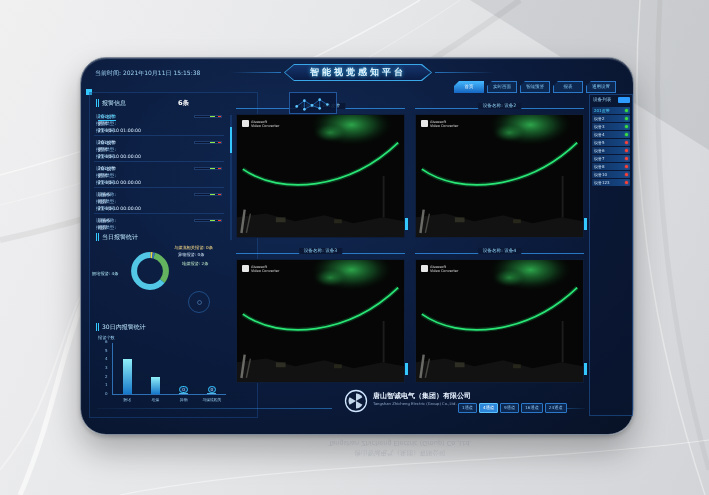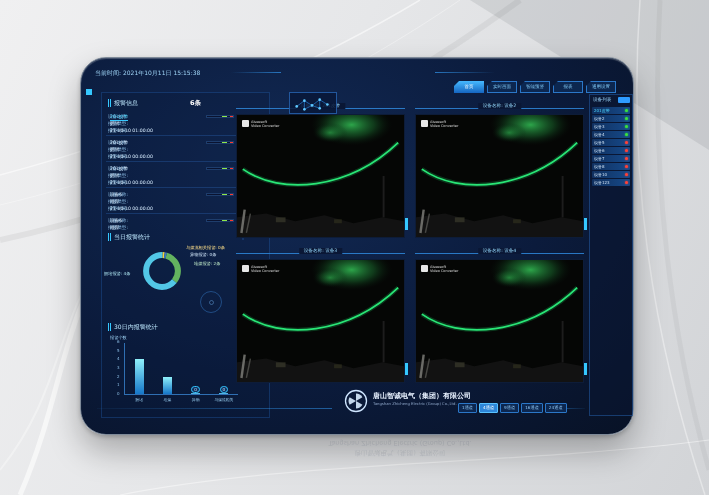--- a/index.html
+++ b/index.html
@@ -31,21 +31,21 @@
   .hl-r{left:354px;width:60px;transform:scaleX(-1);}
   .tabs{left:373px;top:23px;display:flex;gap:3px;position:absolute;}
   .tab{position:static;height:12px;padding:0 4px;min-width:30px;
        clip-path:polygon(5px 0,100% 0,100% 100%,0 100%,0 5px);
        background:#0c2750;box-shadow:inset 0 0 0 1px #2b77c8;color:#7fc6f2;font-size:4.5px;
        display:flex;align-items:center;justify-content:center;white-space:nowrap;cursor:pointer;}
   .tab.active{background:linear-gradient(#46b9ff,#1565c0);color:#fff;box-shadow:none;}
 
   
   .corner{left:5px;top:31px;width:6px;height:6px;background:#35c8ff;}
-  .lpanel{left:20px;top:34px;width:169px;height:326px;border:1px solid rgba(40,110,200,.30);
+  .lpanel{left:8px;top:34px;width:169px;height:326px;border:1px solid rgba(40,110,200,.30);
           background:rgba(10,26,58,.30);}
   .ph{font-size:6px;color:#bfe9ff;border-left:3px double #35c8ff;padding-left:3px;white-space:nowrap;}
   .acount{left:88px;top:6px;font-size:6.5px;font-weight:bold;color:#fff;}
   .acard{left:4px;width:130px;height:23px;border-bottom:1px solid rgba(50,120,210,.28);font-size:4.6px;overflow:hidden;cursor:pointer;}
   .al{position:absolute;left:2px;white-space:nowrap;color:#8fc0e8;}
   .al b{font-weight:normal;color:#d6ecff;margin-left:2px;}
   .al.t1{top:1px;} .al.t2{top:8px;} .al.t3{top:15px;color:#9fd4f6;}
   .acard.sel .t1 b{color:#4fd8ff;border-bottom:1px solid #35c8ff;}
   .ind{right:2px;top:2px;width:28px;height:3px;background:#0a1330;border:1px solid rgba(70,140,220,.35);}
   .ind i{position:absolute;top:0;height:100%;}
@@ -146,20 +146,25 @@
     <path d="M640,0 C628,170 650,330 705,495" stroke="rgba(255,255,255,0.4)" stroke-width="1.5" fill="none"></path>
     <path d="M660,0 C650,180 672,340 709,470" stroke="rgba(0,0,0,0.04)" stroke-width="5" fill="none"></path>
     <path d="M120,495 C300,460 520,465 709,440" stroke="rgba(255,255,255,0.45)" stroke-width="1.2" fill="none"></path>
   </svg>
 
   <div class="mon">
 
     <div class="time">当前时间: 2021年10月11日 15:15:38</div>
     <div class="hline hl-l"></div>
     <div class="hline hl-r"></div>
+    <div class="tplate">
+      <div class="tplate-in">
+          <span>智能视觉感知平台</span>
+        </div>
+    </div>
     <div class="tabs">
       <div class="tab active">首页</div>
       <div class="tab">实时画面</div>
       <div class="tab">智能预警</div>
       <div class="tab">报表</div>
       <div class="tab">通用设置</div>
     </div>
 
     <div class="molecule">
       <svg viewBox="0 0 48 22" style="position:absolute;inset:0;">

